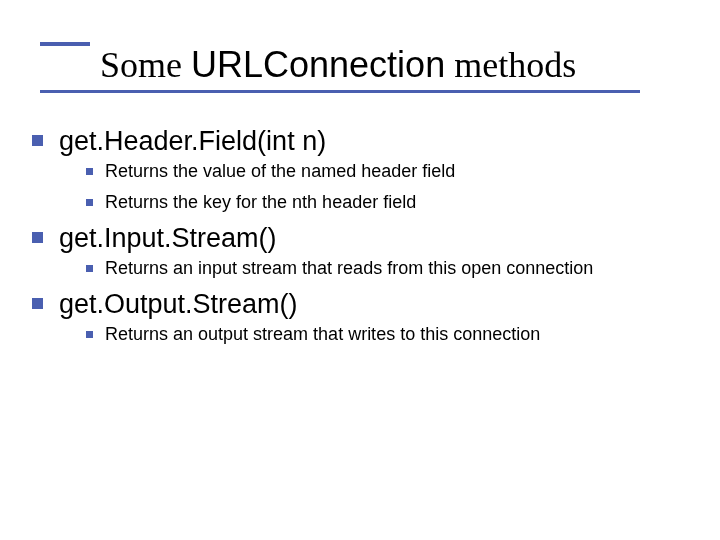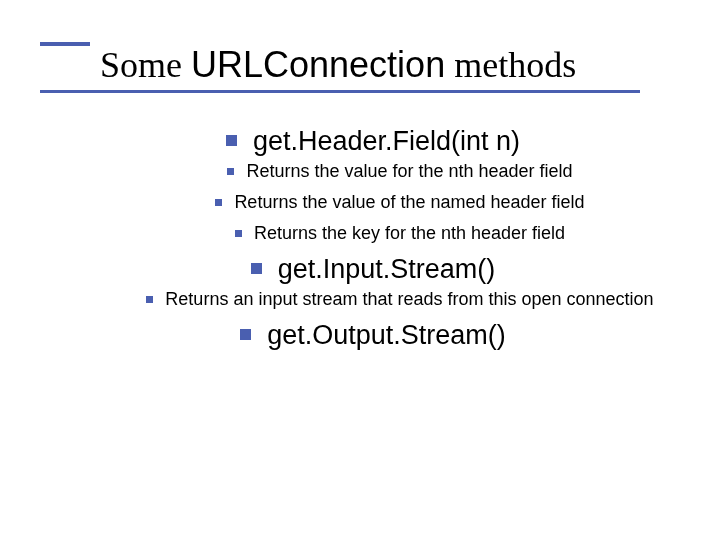--- a/index.html
+++ b/index.html
@@ -45,24 +45,23 @@
   .title-underline {
     position: absolute;
     left: 40px;
     top: 58px;
     width: 600px;
     height: 3px;
     background: #4a5fb0;
   }
   .content {
     position: absolute;
-    left: 48px;
+    left: 32px;
     top: 88px;
     width: 650px;
-    text-align: center;
   }
   .lvl1 {
     font-size: 27px;
     margin-bottom: 4px;
     margin-top: 6px;
   }
   .lvl2 {
     font-size: 18px;
     margin-left: 54px;
     margin-bottom: 10px;
@@ -106,40 +105,40 @@
     <span>Some </span><span class="code">URLConnection</span><span> methods</span>
   </div>
 
   <div class="title-underline"></div>
 
   <div class="content">
 
     <div class="lvl1">
       <span class="bullet"></span><span>get.Header.Field(int n)</span>
     </div>
-    <div class="lvl2">
-      <span class="bullet"></span><span>Returns the value for the nth header field</span>
-    </div>
 
     <div class="lvl2">
       <span class="bullet"></span><span>Returns the value of the named header field</span>
     </div>
 
     <div class="lvl2">
       <span class="bullet"></span><span>Returns the key for the nth header field</span>
     </div>
 
     <div class="lvl1">
       <span class="bullet"></span><span>get.Input.Stream()</span>
     </div>
     <div class="lvl2">
       <span class="bullet"></span><span>Returns an input stream that reads from this open connection</span>
     </div>
 
     <div class="lvl1">
       <span class="bullet"></span><span>get.Output.Stream()</span>
     </div>
+    <div class="lvl2">
+      <span class="bullet"></span><span>Returns an output stream that writes to this connection</span>
+    </div>
 
   </div>
 
   <div class="page-num">10</div>
 
 </div>
 
 </body></html>

